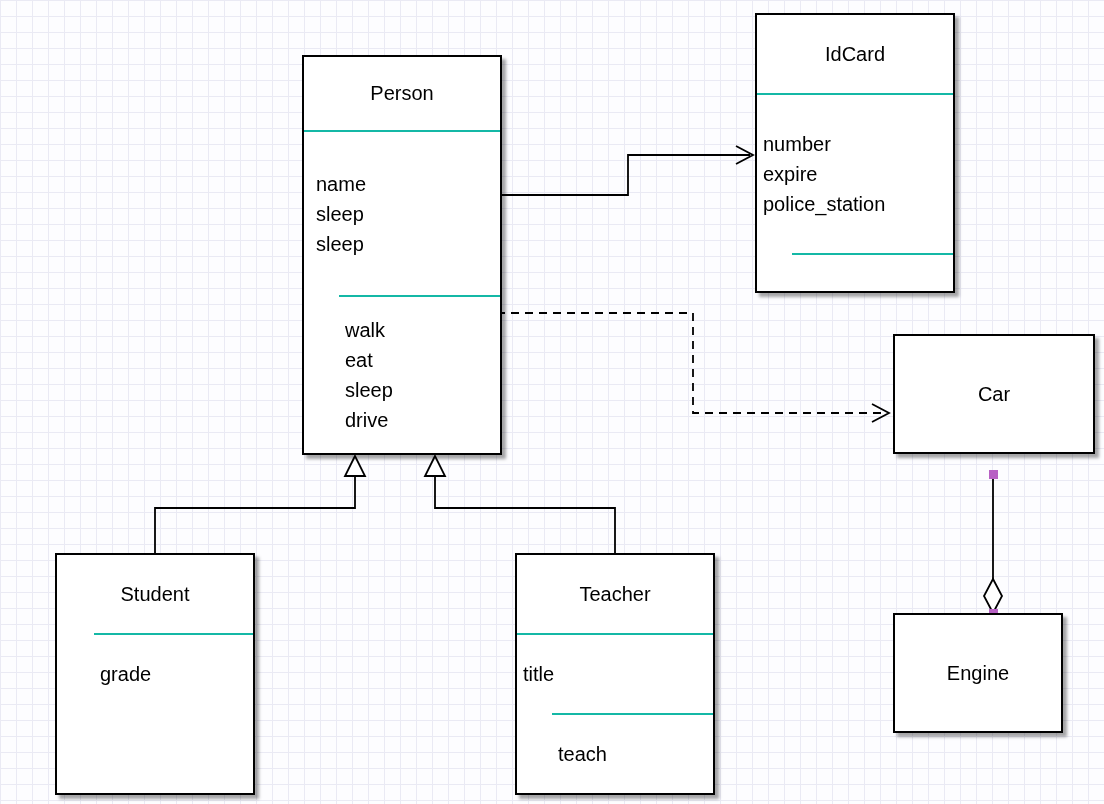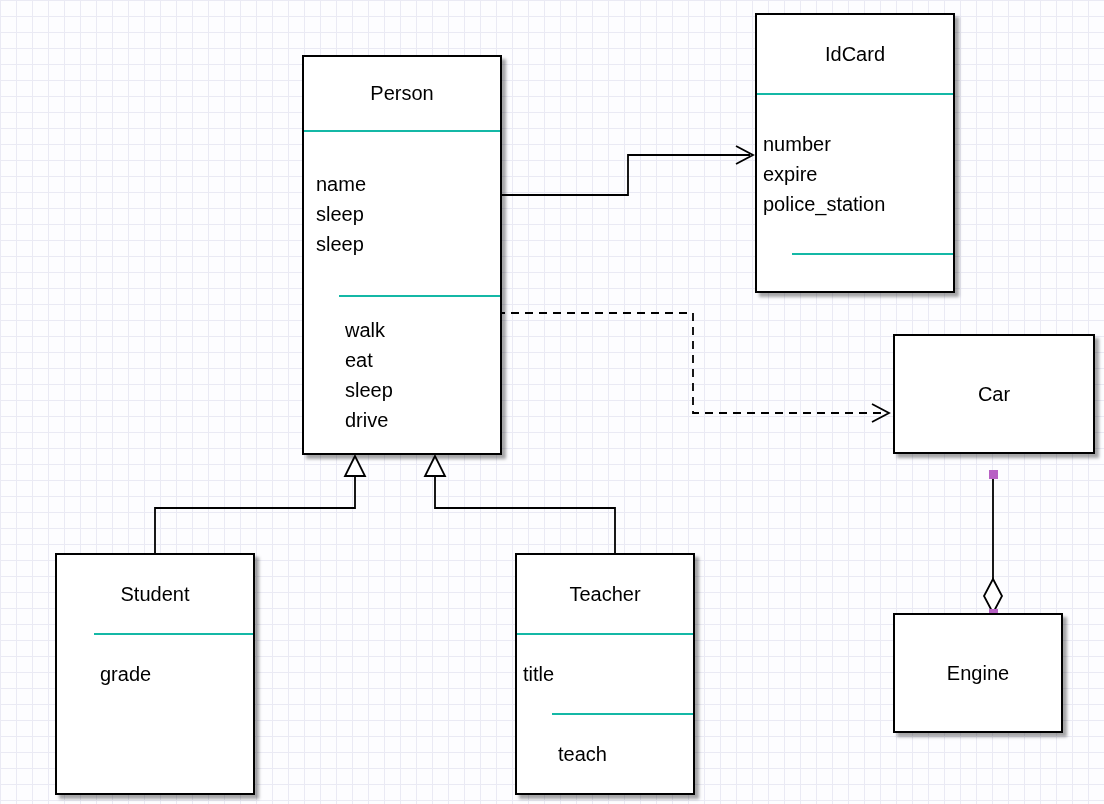--- a/index.html
+++ b/index.html
@@ -125,21 +125,21 @@
     <div class="uml-section grow"></div>
   </div>
 
   <div class="uml-class" style="left:55px; top:553px; width:200px; height:242px;">
     <div class="uml-title" style="height:78px;">Student</div>
     <div class="uml-section" style="height:80px;margin-left:37px;">
       <div class="uml-line">grade</div>
     </div>
   </div>
 
-  <div class="uml-class" style="left:515px; top:553px; width:180px; height:242px;">
+  <div class="uml-class" style="left:515px; top:553px; width:200px; height:242px;">
     <div class="uml-title" style="height:78px;">Teacher</div>
     <div class="uml-section" style="height:80px;">
       <div class="uml-line">title</div>
     </div>
     <div class="uml-section grow">
       <div class="uml-line">teach</div>
     </div>
   </div>
 
   <div class="uml-class title-only" style="left:893px; top:334px; width:202px; height:120px;">

